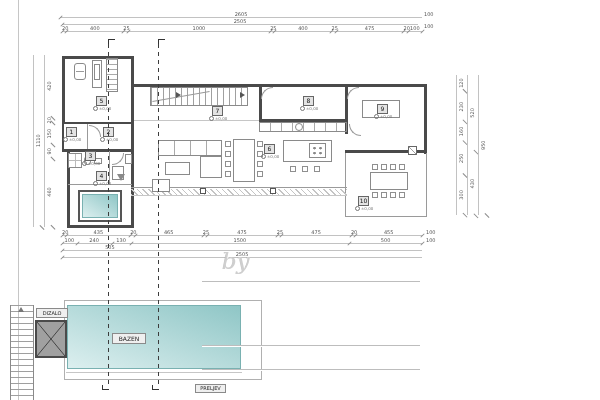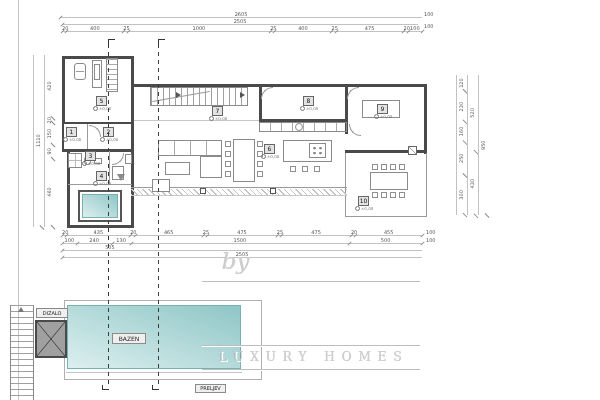--- a/index.html
+++ b/index.html
@@ -304,16 +304,15 @@
 
   <div class="abs" style="left:64px;top:300px;width:198px;height:80px;border:1px solid #b0b0b0;box-sizing:border-box;"></div>
   <div class="pool-water" style="left:67px;top:305px;width:174px;height:64px;"></div>
   <div class="tll" style="left:66px;top:372px;width:176px;height:1px;"></div>
   <div class="small-label" style="left:112px;top:333px;width:30px;height:9px;line-height:9px;font-size:6px;">BAZEN</div>
   <div class="small-label" style="left:195px;top:384px;width:27px;height:7px;">PRELJEV</div>
 
   <div class="wm" style="left:222px;top:248px;font-size:23px;font-style:italic;">by</div>
   <div class="wm-rule" style="left:202px;top:281px;width:218px;"></div>
   <div class="wm-rule" style="left:202px;top:345px;width:218px;"></div>
-  <div class="wm" style="left:202px;top:350px;width:218px;font-size:12px;text-align:center;letter-spacing:7px;padding-left:6px;box-sizing:border-box;">LUXURY HOMES</div>
   <div class="wm-rule" style="left:202px;top:369px;width:218px;"></div>
 
 </div>
 
 </body></html>

